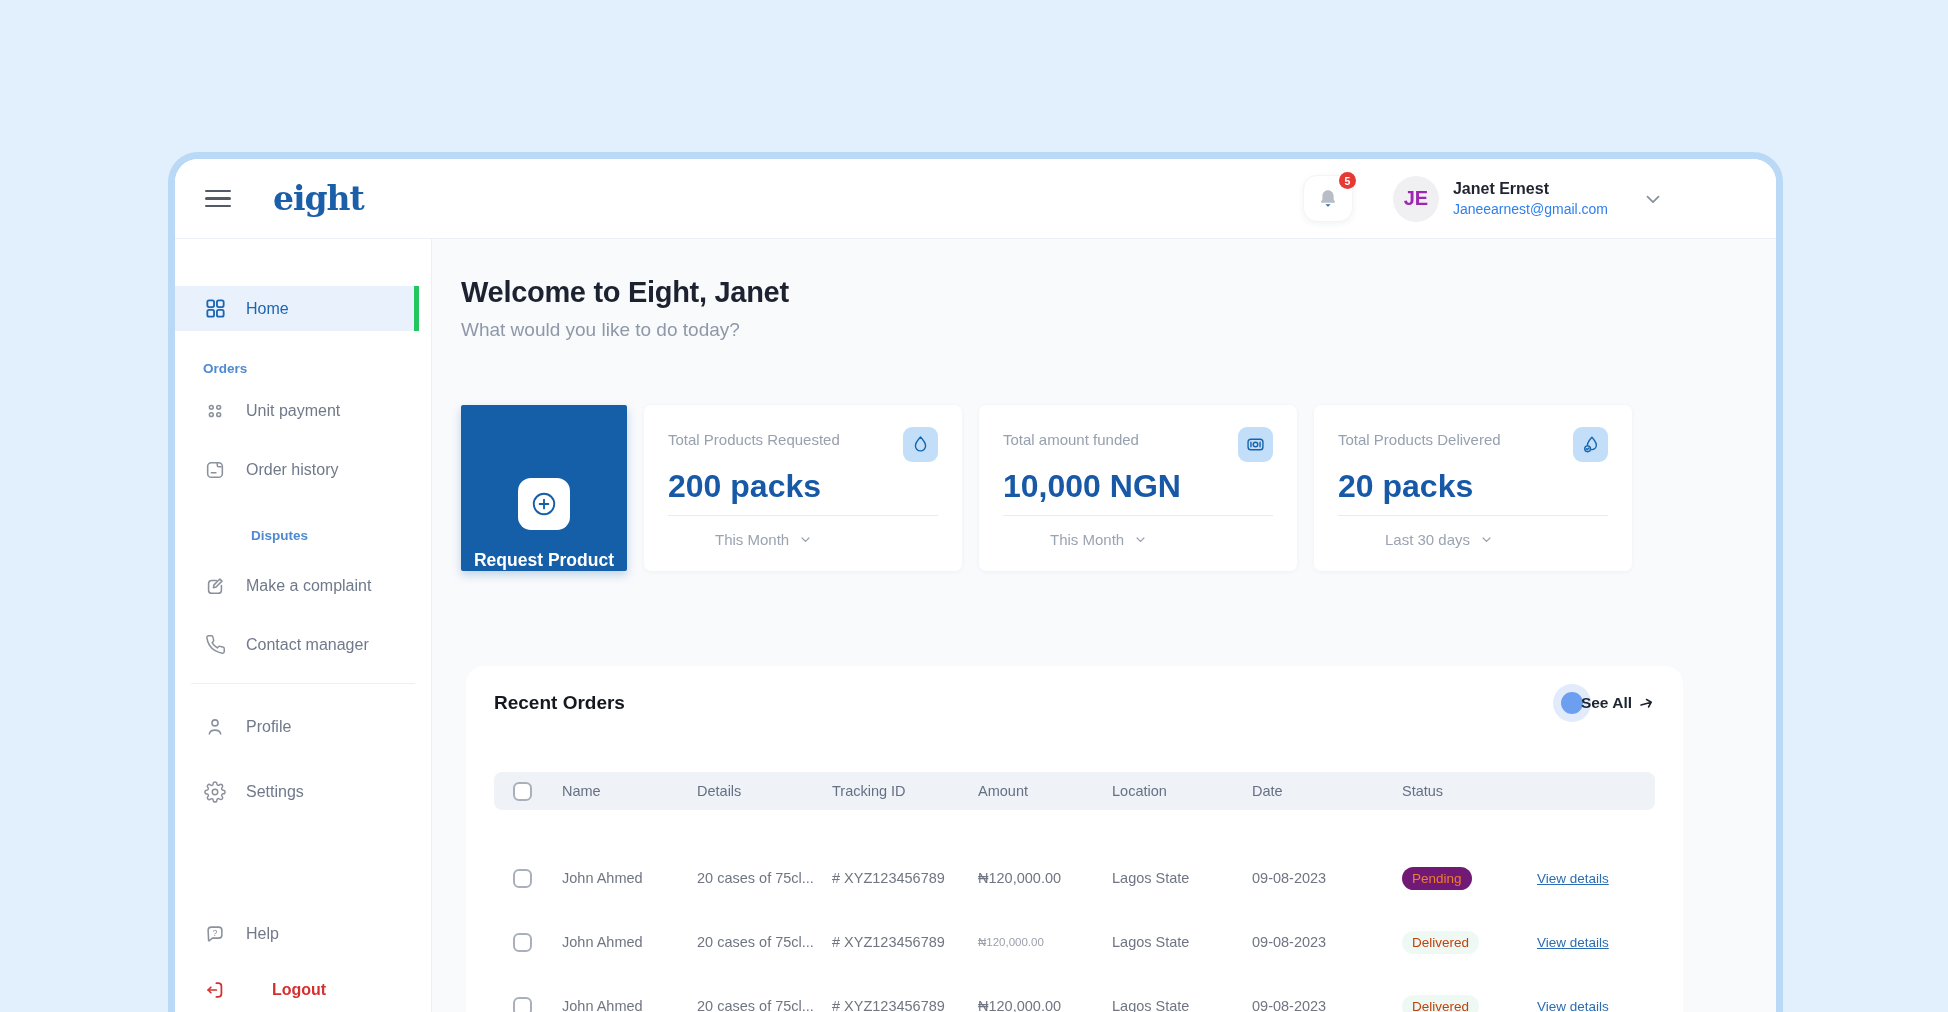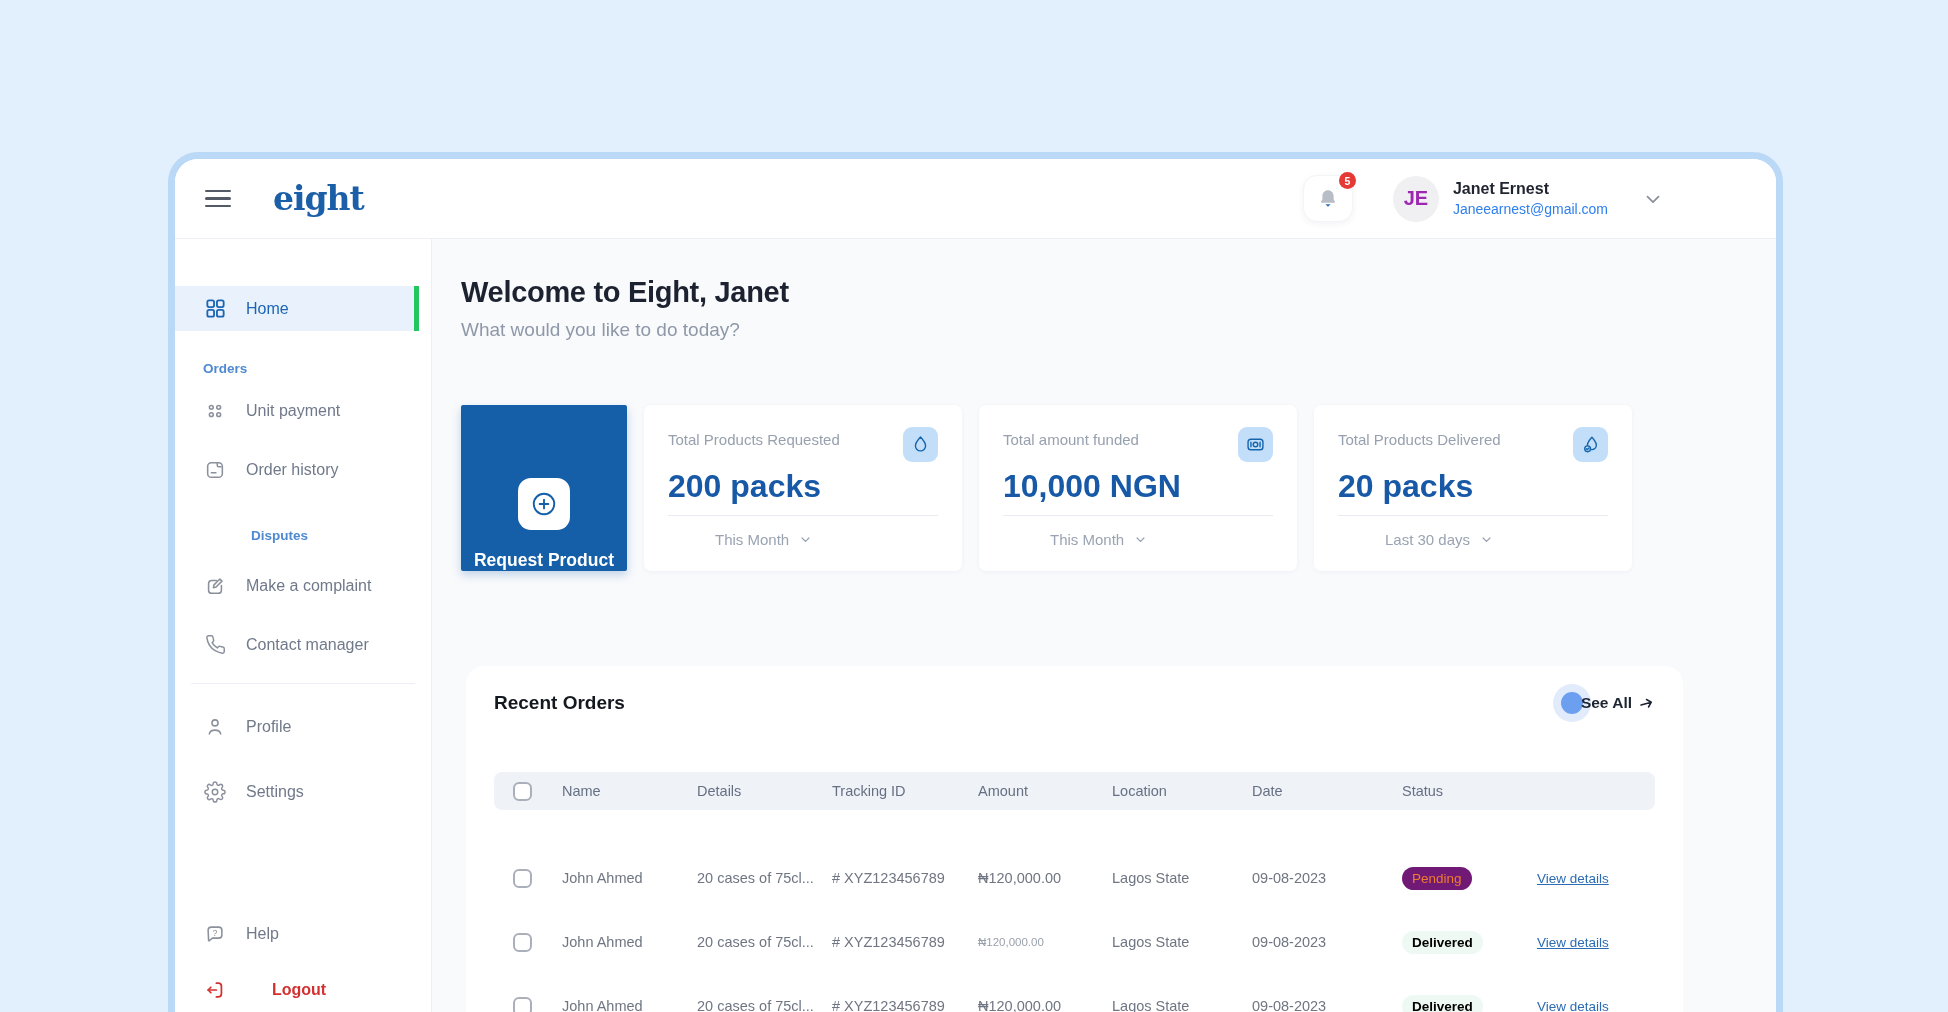--- a/index.html
+++ b/index.html
@@ -148,21 +148,21 @@
     width:19px; height:19px; border:2px solid #a9b0bc; border-radius:6px;
     background:#fff; cursor:pointer;
   }
   .t-body .t-row { height:64px; font-size:14.5px; color:#6f7682; }
   .t-body .t-row:first-child { margin-top:36px; }
   .t-body .t-row:nth-child(2) .cell-amount { font-size:11.5px; color:#9aa1ab; }
   .status-pill {
     display:inline-block; padding:4px 10px; border-radius:12px; font-size:13.5px;
   }
   [data-status="Pending"] { color:#ed7d2f; background:#701a75; }
-  [data-status="Delivered"] { color:#000000; background:#eff9f3;font-weight:bold; }
+  [data-status="Delivered"] { color:#c2410c; background:#eff9f3; }
   .view-details {
     font-size:13.5px; color:#2b6cb3; text-decoration:underline; cursor:pointer; font-weight:500;
   }
   svg { display:block; }
 </style>
 </head>
 <body>
 
 <div class="window">
 

